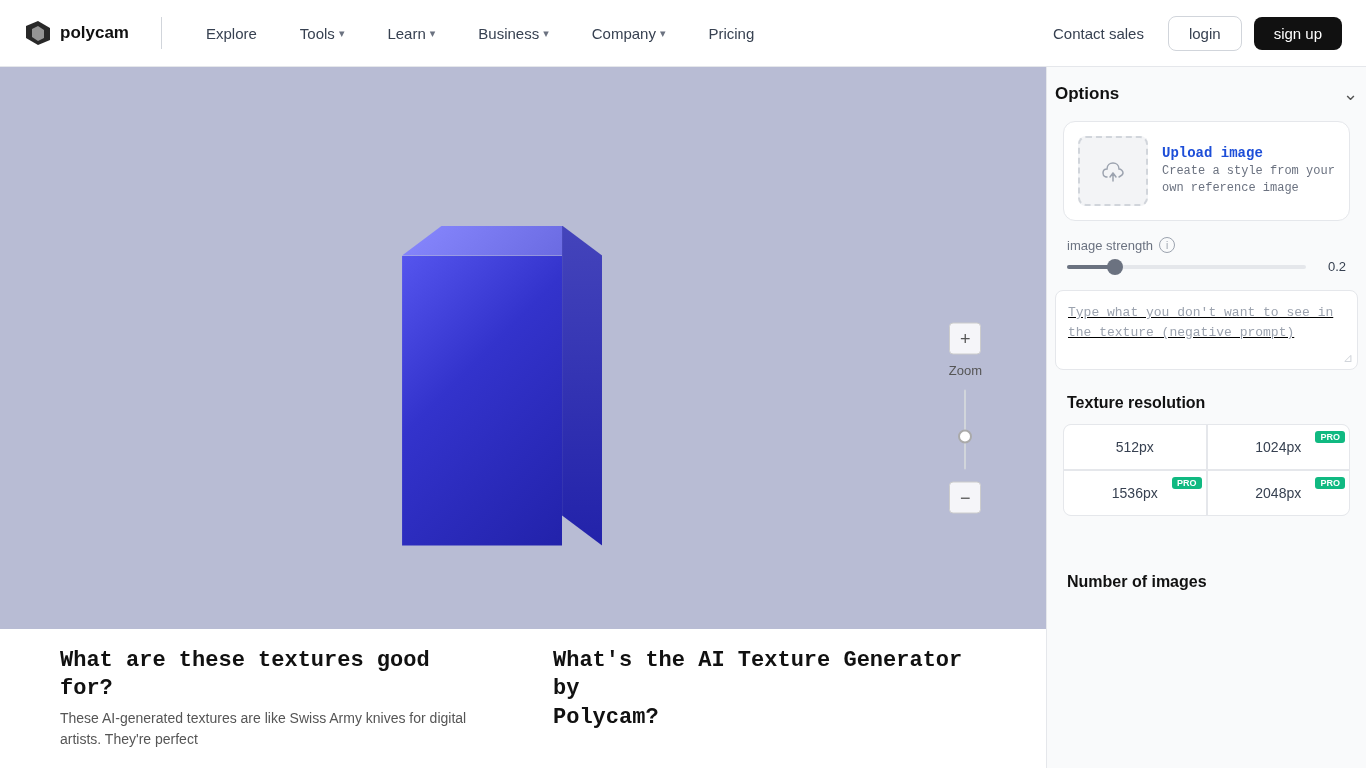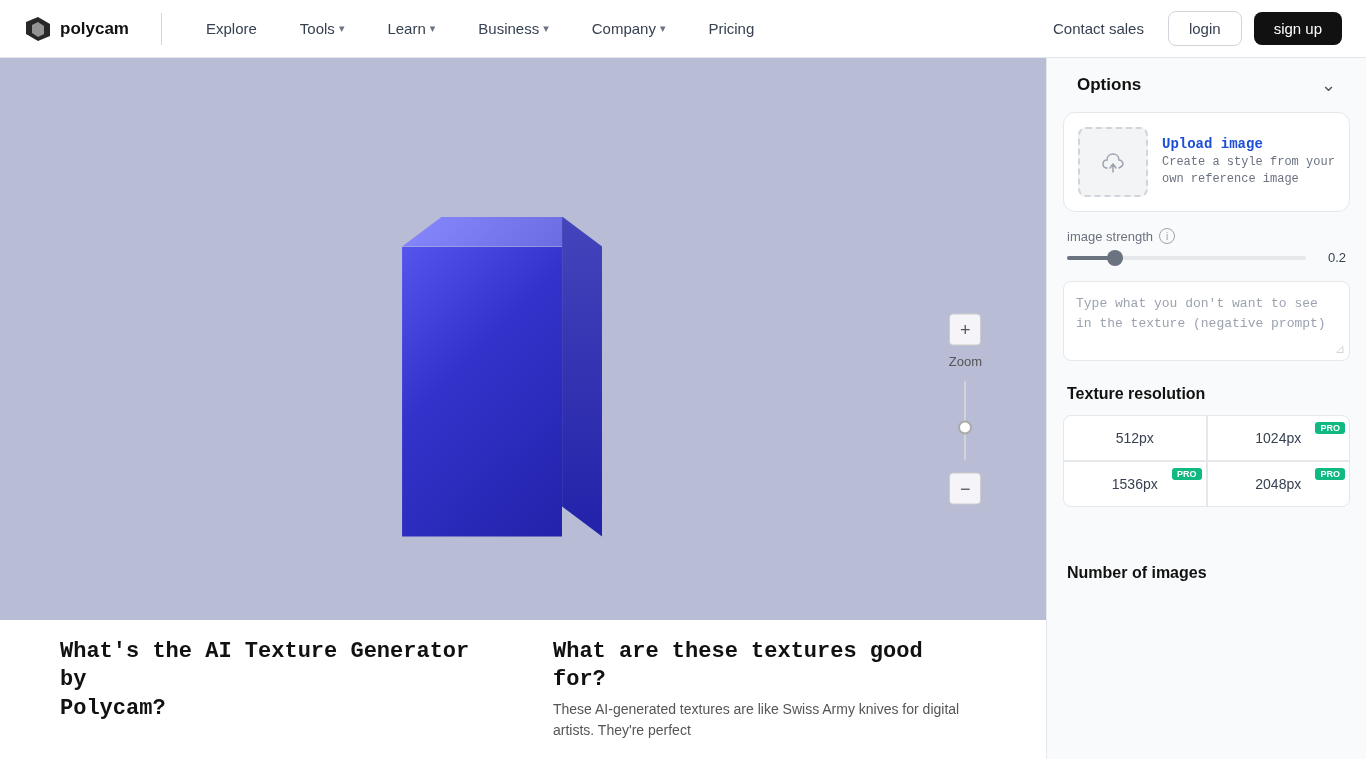--- a/index.html
+++ b/index.html
@@ -1,20 +1,20 @@
 <!DOCTYPE html>
 <html><head>
   <meta charset="utf-8">
   <style>
     * { margin: 0; padding: 0; box-sizing: border-box; }
     body { font-family: -apple-system, BlinkMacSystemFont, 'Segoe UI', sans-serif; width: 1366px; height: 768px; overflow: hidden; background: #fff; }
 
     
     nav {
-      display: flex; align-items: center; height: 58px;
+      display: flex; align-items: center; height: 67px;
       border-bottom: 1px solid #e5e7eb;
       padding: 0 24px; gap: 32px; background: #fff; position: relative; z-index: 10;
     }
     .nav-logo { display: flex; align-items: center; gap: 8px; }
     .nav-logo-icon { width: 28px; height: 28px; }
     .nav-logo-text { font-size: 17px; font-weight: 600; color: #111; }
     .nav-divider { width: 1px; height: 32px; background: #d1d5db; }
     .nav-links { display: flex; align-items: center; gap: 19px; flex: 1; }
     .nav-link {
       display: flex; align-items: center; gap: 4px;
@@ -111,21 +111,21 @@
     .bottom-body { font-size: 14px; color: #555; line-height: 1.5; margin-top: 4px; }
 
     
     .right-panel {
       width: 320px; background: #f9fafb; border-left: 1px solid #e5e7eb;
       overflow-y: auto; display: flex; flex-direction: column;
     }
 
     .panel-header {
       display: flex; align-items: center; justify-content: space-between;
-      padding: 16px 30px; background: #f9fafb;
+      padding: 16px 8px; background: #f9fafb;
     }
     .panel-title { font-size: 17px; font-weight: 600; color: #111; }
     .panel-collapse-icon { font-size: 18px; color: #555; cursor: pointer; }
 
     
     .upload-card {
       margin: 0 16px 16px; background: #fff; border: 1px solid #e5e7eb;
       border-radius: 12px; display: flex; align-items: center; gap: 14px; padding: 14px;
     }
     .upload-icon-box {
@@ -155,22 +155,22 @@
     }
     .slider-fill { height: 100%; background: #6b7280; border-radius: 2px; width: 20%; }
     .slider-thumb {
       width: 16px; height: 16px; background: #6b7280; border-radius: 50%;
       position: absolute; top: 50%; transform: translate(-50%, -50%); left: 20%; cursor: pointer;
     }
     .slider-value { font-size: 13px; color: #374151; min-width: 28px; text-align: right; }
 
     
     .neg-prompt-area {
-      margin: 0 16px 16px; background: #fff; border: 1px solid #e5e7eb;
-      border-radius: 8px; padding: 12px; min-height: 80px; position: relative;
+      margin: 0 8px 16px; background: #fff; border: 1px solid #e5e7eb;
+      border-radius: 8px; padding: 12px; min-height: 80px; position: relative; text-decoration: underline;
     }
     .neg-prompt-text { font-size: 13px; color: #9ca3af; font-family: 'Courier New', monospace; line-height: 1.5; }
     .neg-prompt-resize {
       position: absolute; bottom: 4px; right: 4px; color: #d1d5db; font-size: 12px;
     }
 
     
     .section-heading { font-size: 16px; font-weight: 600; color: #111; padding: 8px 20px 12px; }
     .resolution-grid {
       margin: 0 16px 16px; display: grid; grid-template-columns: 1fr 1fr; gap: 2px;
@@ -259,25 +259,25 @@
     <div class="prompt-bar">
       <input class="prompt-input" type="text" placeholder="Mossy Runic Bricks, stone, moss" style="">
       <button class="btn-generate">
         <span class="generate-icon">✨</span>
         <span>Generate</span>
       </button>
     </div>
 
     <div class="bottom-text">
       <div class="bottom-col">
-        <div class="bottom-heading">What's the AI Texture Generator by<br>Polycam?</div>
-      </div>
-      <div class="bottom-col">
         <div class="bottom-heading">What are these textures good for?</div>
         <div class="bottom-body">These AI-generated textures are like Swiss Army knives for digital artists. They're perfect</div>
+      </div>
+      <div class="bottom-col">
+        <div class="bottom-heading">What's the AI Texture Generator by<br>Polycam?</div>
       </div>
     </div>
   </div>
 
   <div class="right-panel">
 
     <div class="panel-header">
       <span class="panel-title">Options</span>
       <span class="panel-collapse-icon">⌄</span>
     </div>

